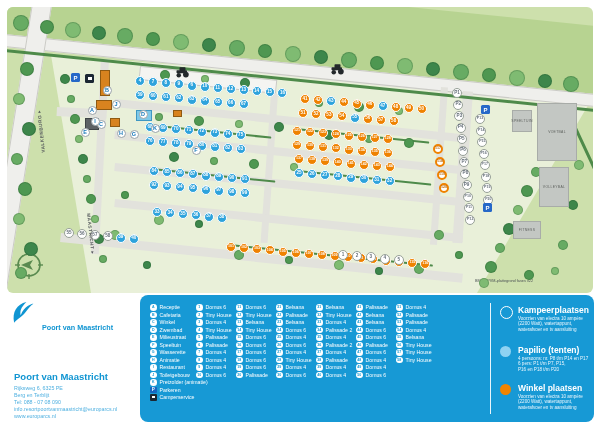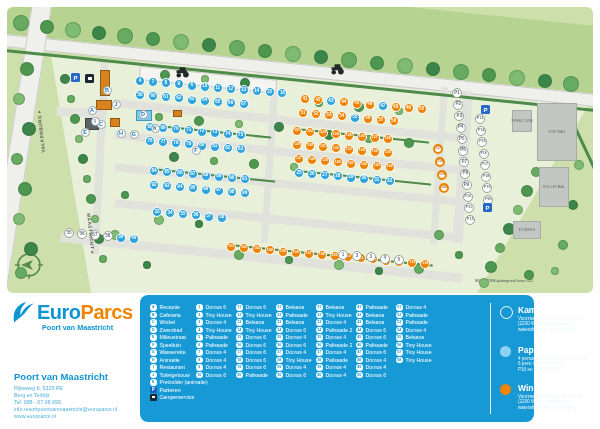--- a/index.html
+++ b/index.html
@@ -53,21 +53,21 @@
   .brand-icon{position:absolute;left:8px;top:6px;width:28px;height:28px;}
   .brand-text{position:absolute;left:37px;top:8px;font-size:20px;font-weight:bold;
               letter-spacing:-.5px;white-space:nowrap;}
   .brand-euro{color:#1095d2;}
   .brand-parcs{color:#f08400;}
   .brand-sub{position:absolute;left:42px;top:30px;font-size:7.2px;font-weight:bold;color:#1095d2;}
   .addr{position:absolute;left:14px;top:78px;}
   .addr-h{font-size:9.5px;font-weight:bold;color:#1095d2;margin-bottom:3px;}
   .addr-line{font-size:5.3px;line-height:7px;color:#4fb0e0;}
 
-  .panel-blue{position:absolute;left:140px;top:295px;width:394px;height:127px;
+  .panel-blue{position:absolute;left:140px;top:295px;width:454px;height:127px;
               background:#1799d5;border-radius:8px;}
   .lg-item{position:absolute;display:flex;align-items:center;gap:3px;color:#fff;
            font-size:5.2px;white-space:nowrap;}
   .lg-circle{width:6.5px;height:6.5px;border-radius:50%;background:#fff;color:#1799d5;
              font-size:3.6px;font-weight:bold;display:flex;align-items:center;
              justify-content:center;flex:none;}
   .lg-psq{width:6.5px;height:6.5px;background:#1565c0;color:#fff;font-size:4.5px;font-weight:bold;
           display:flex;align-items:center;justify-content:center;flex:none;border-radius:1px;}
   .lg-cs{width:6.5px;height:6.5px;background:#1b2733;display:flex;align-items:center;
          justify-content:center;flex:none;border-radius:1px;}
@@ -412,23 +412,20 @@
           <circle cx="14.5" cy="9.8" r="3.8" fill="#23282b"></circle>
         </svg></div>
       <div class="roadlabel" style="position: absolute; left: 34px; top: 146px; transform: rotate(-96deg);">VALKENBURG ▸</div>
       <div class="roadlabel" style="position: absolute; left: 84px; top: 206px; transform: rotate(84deg);">MAASTRICHT ▸</div>
     </div>
 
   <div class="panel-left">
     <svg class="brand-icon" viewBox="0 0 32 32">
       <path d="M7 27 C4.5 15 10 6 21 3.5 C14.5 10 13.5 14 14.5 18.5 C18.5 8 27 5.5 29 5.5 C22.5 10 20.5 16.5 14.5 20.5 C10.5 23.2 8.5 25.2 7 27 Z" fill="#1095d2"></path>
     </svg>
-    <div class="brand-text">
-      <span class="brand-euro">Euro</span><span class="brand-parcs">Parcs</span>
-    </div>
     <div class="brand-sub">Poort van Maastricht</div>
     <div class="addr">
       <div class="addr-h">Poort van Maastricht</div>
       <div>
           <div class="addr-line">Rijksweg 6, 6325 PE</div>
           <div class="addr-line">Berg en Terblijt</div>
           <div class="addr-line">Tel: 088 - 07 08 090</div>
           <div class="addr-line">info.resortpoortvanmaastricht@europarcs.nl</div>
           <div class="addr-line">www.europarcs.nl</div>
         </div>
@@ -732,21 +729,21 @@
           <div class="pt-icon ring" style="position: absolute;"></div>
           <div class="pt-title" style="position: absolute;">Kampeerplaatsen</div>
           <div class="pt-desc" style="position: absolute;">
             <div>Voorzien van electra 10 ampère</div>
             <div>(2200 Watt), watertappunt,</div>
             <div>waterafvoer en tv aansluiting</div>
           </div>
         </div>
         <div class="pt-item" style="position: absolute; top: 50px;">
           <div class="pt-icon blue" style="position: absolute;"></div>
-          <div class="pt-title" style="position: absolute;">Papilio (fases)</div>
+          <div class="pt-title" style="position: absolute;">Papilio (tenten)</div>
           <div class="pt-desc" style="position: absolute;">
             <div>4 persoons: nr. P8 t/m P14 en P17</div>
             <div>6 pers: P1 t/m P7, P15,</div>
             <div>P16 en P18 t/m P20</div>
           </div>
         </div>
         <div class="pt-item" style="position: absolute; top: 88px;">
           <div class="pt-icon orange" style="position: absolute;"></div>
           <div class="pt-title" style="position: absolute;">Winkel plaatsen</div>
           <div class="pt-desc" style="position: absolute;">

